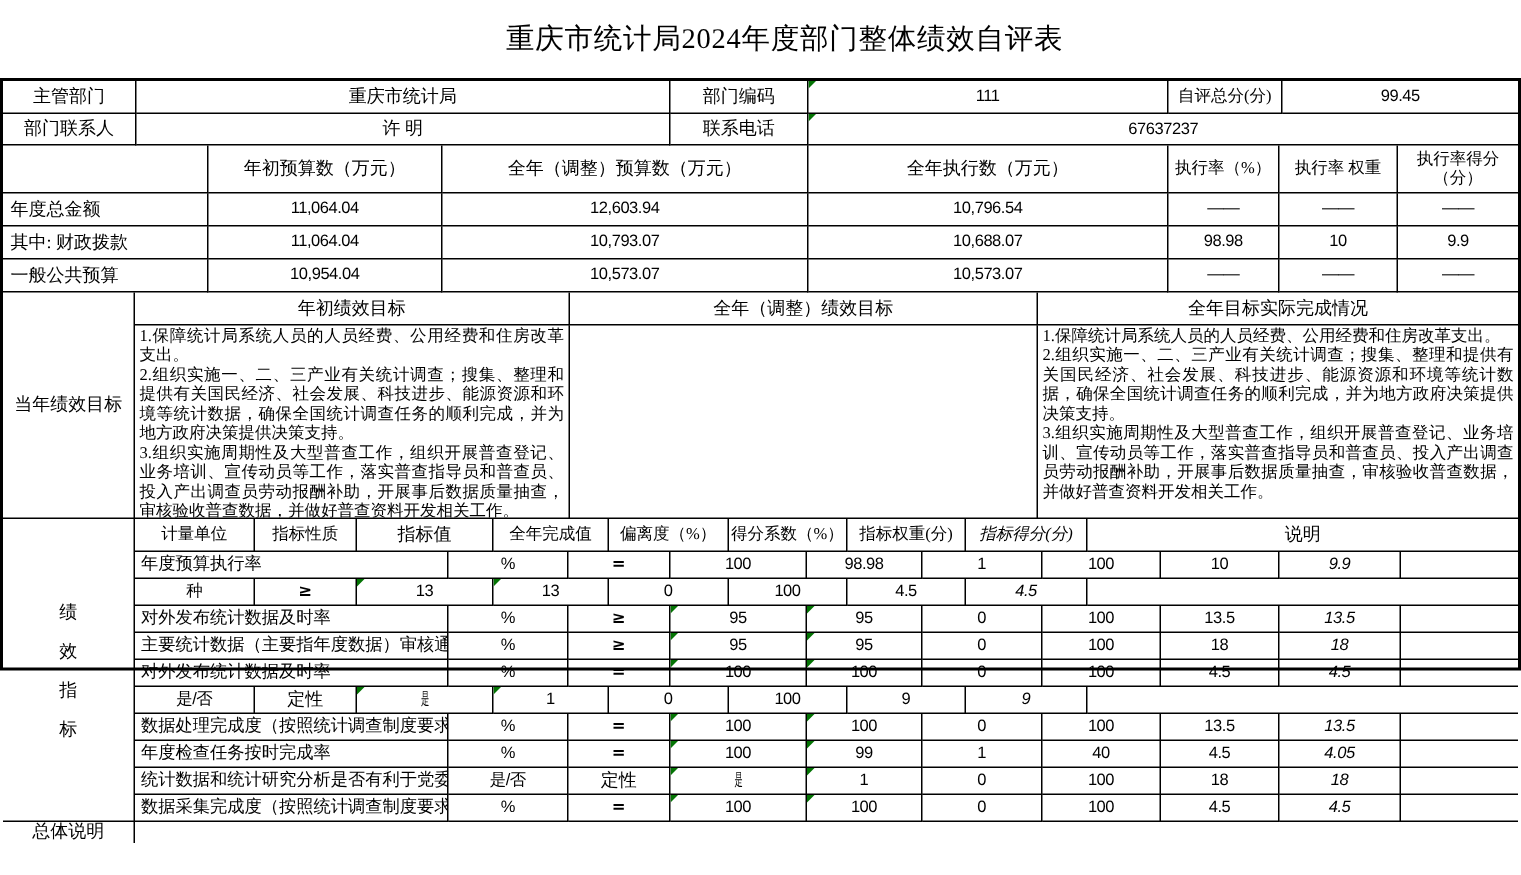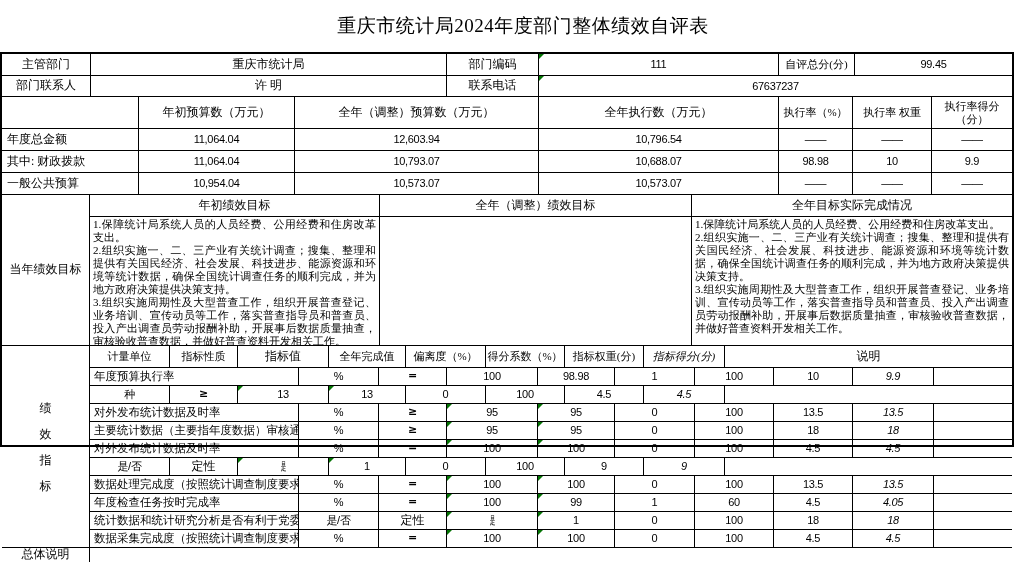--- a/index.html
+++ b/index.html
@@ -311,21 +311,21 @@
         <div class="c wE3 sym">=</div>
         <div class="c wE4 num">
             <span class="gt"></span>
             <span>100</span>
           </div>
         <div class="c wE5 num">
             <span class="gt"></span>
             <span>99</span>
           </div>
         <div class="c wE6 num">1</div>
-        <div class="c wE7 num">60</div>
+        <div class="c wE7 num">40</div>
         <div class="c wE8 num">4.5</div>
         <div class="c wE9 num">4.05</div>
         <div class="c wE10 endcol"></div>
       </div>
 
       <div class="r irow">
         <div class="c wE1 left namecell">统计数据和统计研究分析是否有利于党委政</div>
         <div class="c wE2 num">是/否</div>
         <div class="c wE3">定性</div>
         <div class="c wE4 num">

